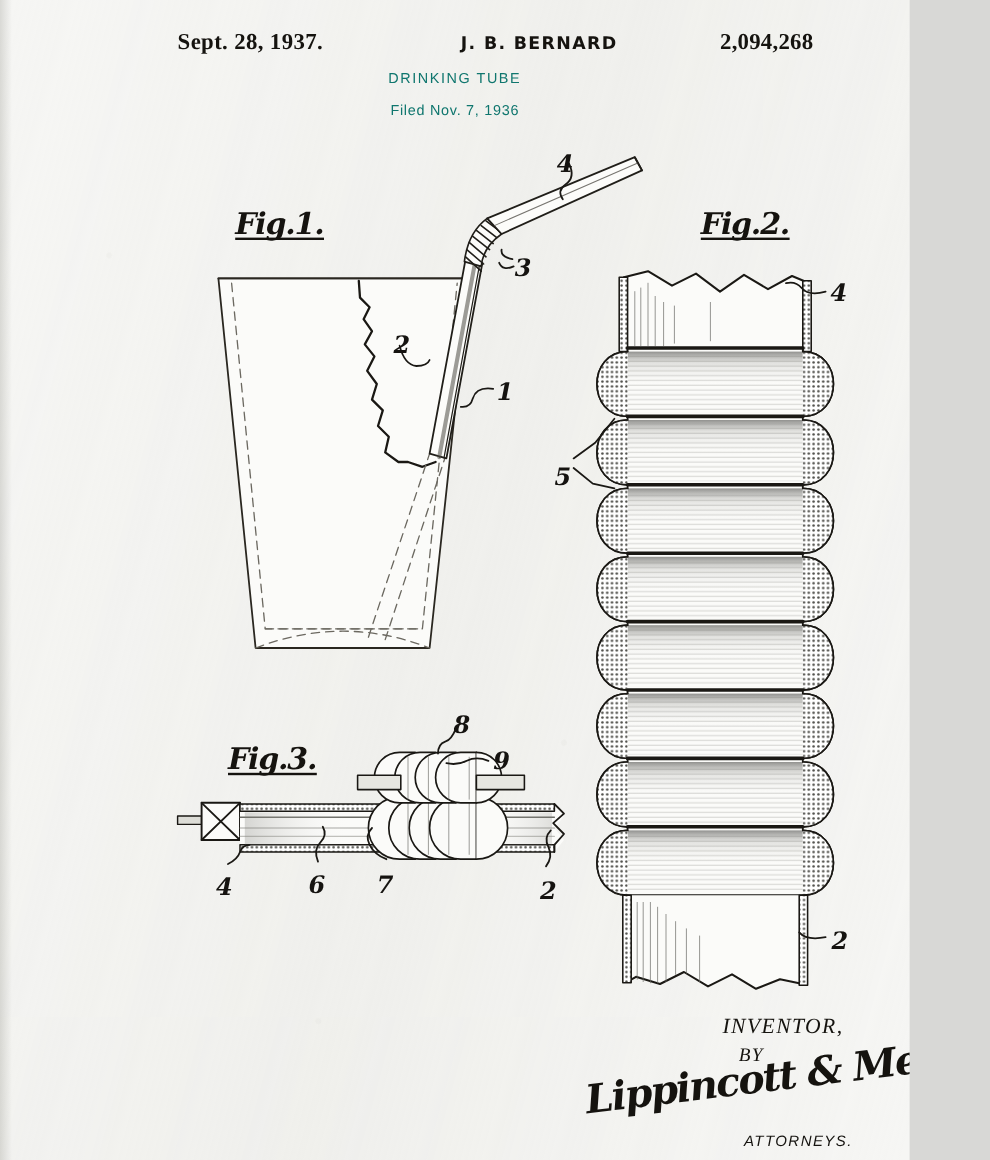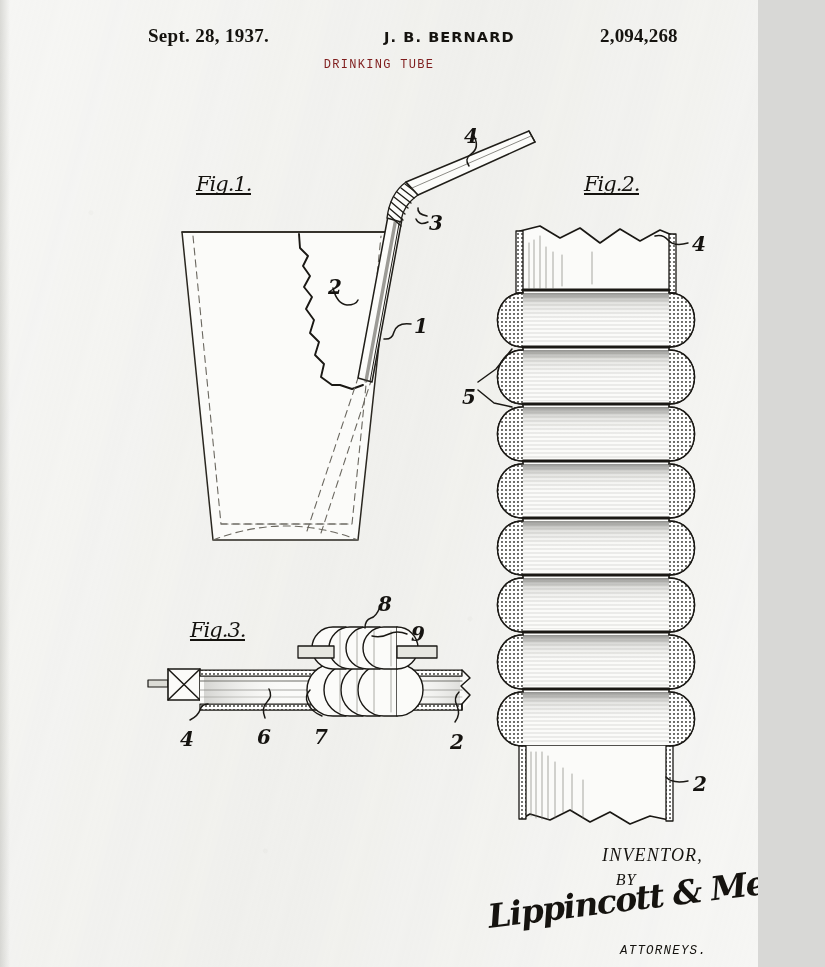--- a/index.html
+++ b/index.html
@@ -59,34 +59,34 @@
     left: 600px; top: 25px;
     font-size: 19px;
     font-weight: bold;
     letter-spacing: .2px;
     text-align: right;
   }
   .hdr-sub {
     position: absolute;
     left: 0; right: 0;
     text-align: center;
-    font-family: Liberation Mono, monospace;
+    font-family: Liberation Sans, sans-serif;
     font-size: 12px;
     letter-spacing: 1.3px;
-    color: #7f1d1d;
+    color: #0f766e;
   }
   .hdr-title { top: 58px; }
   .hdr-filed { top: 85px; letter-spacing: .6px; }
 
   
   .figlabel {
     position: absolute;
     font-family: "DejaVu Serif", "Liberation Serif", serif;
-    font-weight: normal;
-    font-size: 21px;
+    font-weight: bold;
+    font-size: 25px;
     font-style: italic;
     letter-spacing: -1px;
     white-space: nowrap;
   }
   .figlabel .rule {
     display: block;
     height: 2px;
     background: #15130f;
     margin-top: -3px;
   }
@@ -143,39 +143,40 @@
     font-size: 33px;
     font-weight: bold;
     letter-spacing: -1.5px;
     transform: rotate(-7deg);
     transform-origin: left center;
     white-space: nowrap;
   }
   .sig-attorneys {
     position: absolute;
     left: 150px; top: 99px;
-    font-family: Liberation Mono, monospace;
+    font-family: Liberation Sans, sans-serif;
     font-style: italic;
     font-size: 12.5px;
     letter-spacing: 1.2px;
   }
   svg { position: absolute; left: 0; top: 0; overflow: visible; }
 </style>
 </head>
 <body>
 
 <div id="page">
 
   <div id="paper-texture"></div>
   <div id="left-edge-shade"></div>
 
   <div class="hdr-date">Sept. 28, 1937.</div>
   <div class="hdr-inventor">J. B. BERNARD</div>
   <div class="hdr-number">2,094,268</div>
   <div class="hdr-sub hdr-title">DRINKING TUBE</div>
+  <div class="hdr-sub hdr-filed">Filed Nov. 7, 1936</div>
 
   <div class="figlabel" id="fig1-label">
     <span>Fig.</span><span>1</span><span>.</span>
     <span class="rule"></span>
   </div>
   <div class="figlabel" id="fig2-label">
     <span>Fig.</span><span>2</span><span>.</span>
     <span class="rule"></span>
   </div>
   <div class="figlabel" id="fig3-label">

